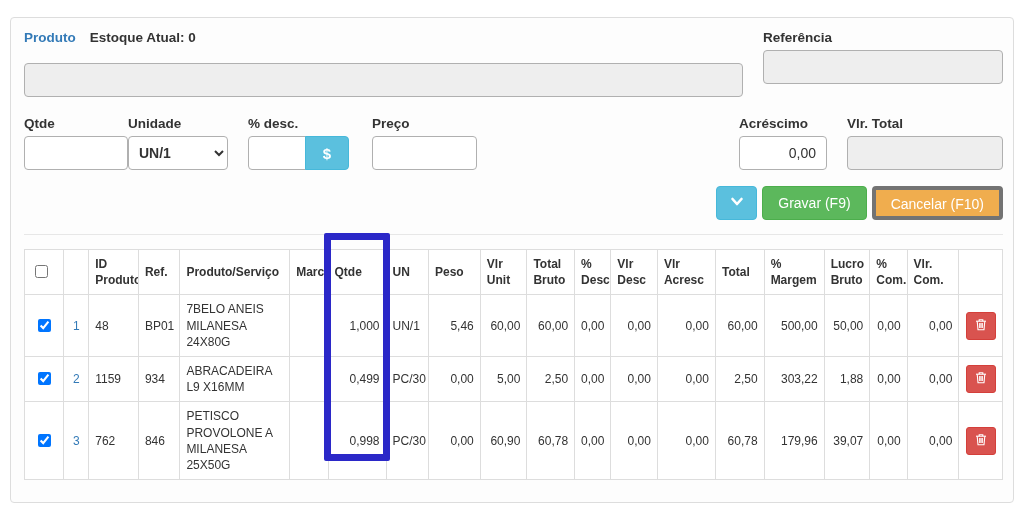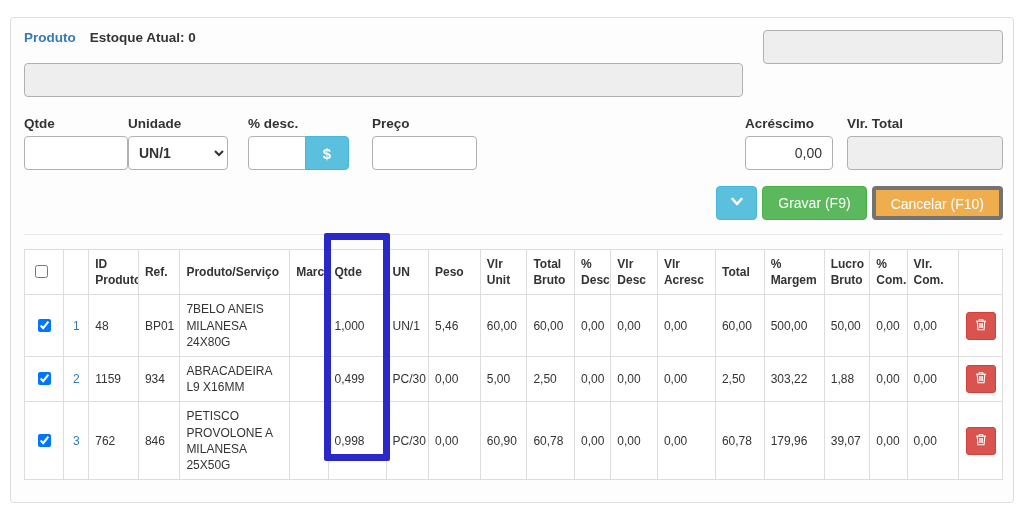--- a/index.html
+++ b/index.html
@@ -30,21 +30,21 @@
   }
   .inp:disabled, .inp.disabled { background:#eee; }
 
   .row-b { display:flex; margin-top:19px; align-items:flex-end; }
   .grp { display:block; }
   .g-qtde { width:104px; }
   .g-unidade { width:100px; }
   .g-preco { width:105px; margin-left:23px; }
   .g-desc { margin-left:20px; }
   .g-acrescimo { width:88px; margin-left:auto; }
-  .g-vlrtotal { width:156px; margin-left:14px; }
+  .g-vlrtotal { width:156px; margin-left:20px; }
 
   .input-group { display:flex; }
   .input-group .inp { width:58px; border-top-right-radius:0; border-bottom-right-radius:0; }
   .btn-dollar {
     width:44px; height:34px; background:#5bc0de; border:1px solid #46b8da;
     border-radius:0 4px 4px 0; color:#fff; font-size:15px; font-weight:bold;
     cursor:pointer; margin-left:-1px;
   }
   select.inp { font-weight:bold; padding:6px 6px; }
   .txt-right { text-align:right; }
@@ -63,21 +63,21 @@
   table.items {
     width:100%; border-collapse:collapse; table-layout:fixed;
     background:#fff; font-size:12px;
   }
   table.items th, table.items td {
     border:1px solid #ddd; padding:6px 6px; vertical-align:middle;
     overflow:hidden; line-height:1.35;
   }
   table.items th { font-weight:bold; text-align:left; }
   td.l, th.l { text-align:left; }
-  td.r { }
+  td.r { text-align:right; }
   td.c, th.c { text-align:center; }
   .rownum { color:#337ab7; }
   .btn-trash {
     width:30px; height:28px; background:#d9534f; border:1px solid #d43f3a;
     border-radius:3px; cursor:pointer; display:inline-flex;
     align-items:center; justify-content:center; padding:0;
   }
   .annotation-rect {
     position:absolute; border:7px solid #2b28c8; border-radius:2px;
     pointer-events:none; z-index:50; background:transparent;
@@ -90,20 +90,21 @@
 
   <div class="row-a">
     <div class="fld-produto">
       <div class="inline-lbls">
         <span class="lbl link-lbl">Produto</span>
         <span class="lbl">Estoque Atual: 0</span>
       </div>
       <input class="inp disabled" type="text" disabled="" style="">
     </div>
     <div class="fld-ref">
+      <span class="lbl">Referência</span>
       <input class="inp disabled" type="text" disabled="" style="">
     </div>
   </div>
 
   <div class="row-b">
     <div class="grp g-qtde">
       <span class="lbl">Qtde</span>
       <input class="inp" type="text" style="">
     </div>
     <div class="grp g-unidade">

